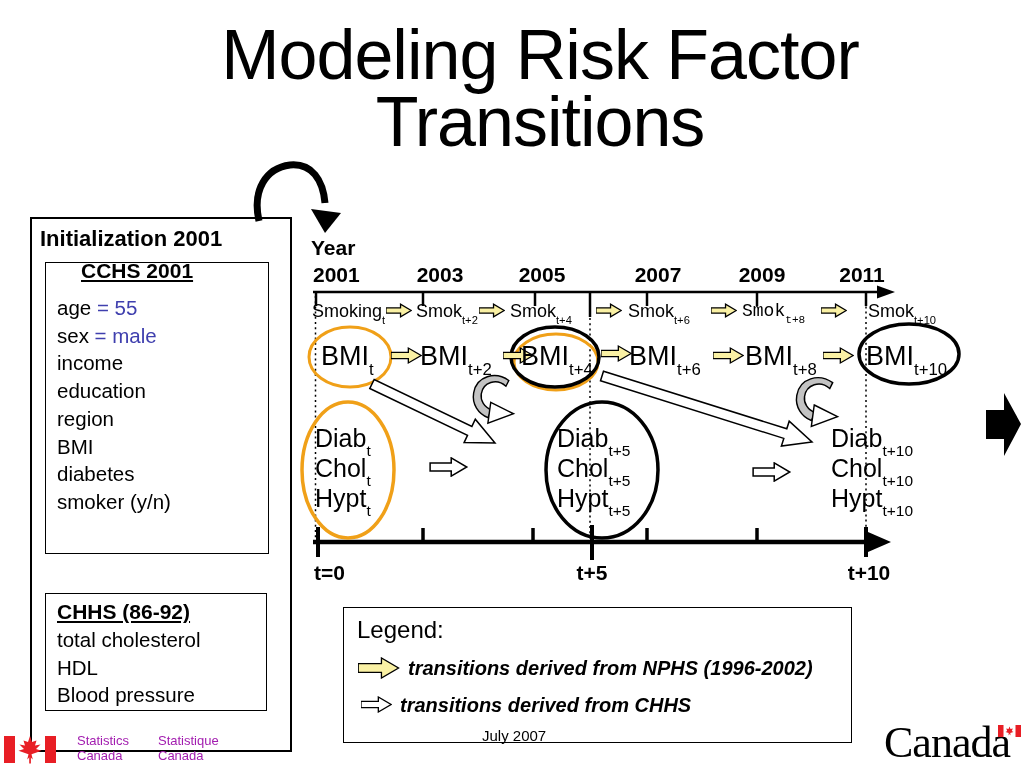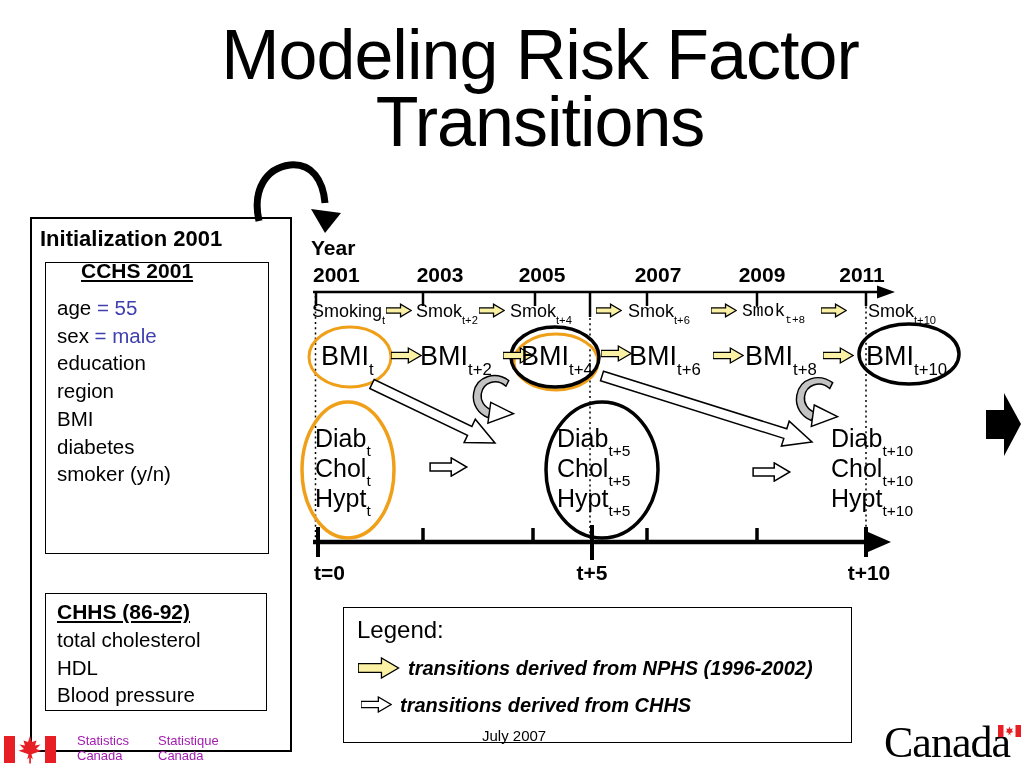--- a/index.html
+++ b/index.html
@@ -125,20 +125,21 @@
     <div>Modeling Risk Factor</div>
     <div>Transitions</div>
   </div>
 
   <div class="abs hd" style="left:40px;top:226px;font-size:22px;">Initialization 2001</div>
 
   <div class="abs hd ul" style="left:57px;top:259px;font-size:21px;margin-left:24px;">CCHS 2001</div>
   <div class="abs list" style="left:57px;top:294px;">
     <div><span>age</span> <span class="blue">= 55</span></div>
     <div><span>sex</span> <span class="blue">= male</span></div>
+    <div>income</div>
     <div>education</div>
     <div>region</div>
     <div>BMI</div>
     <div>diabetes</div>
     <div>smoker (y/n)</div>
   </div>
 
   <div class="abs hd ul" style="left:57px;top:600px;font-size:21px;">CHHS (86-92)</div>
   <div class="abs list" style="left:57px;top:626px;">
     <div>total cholesterol</div>

